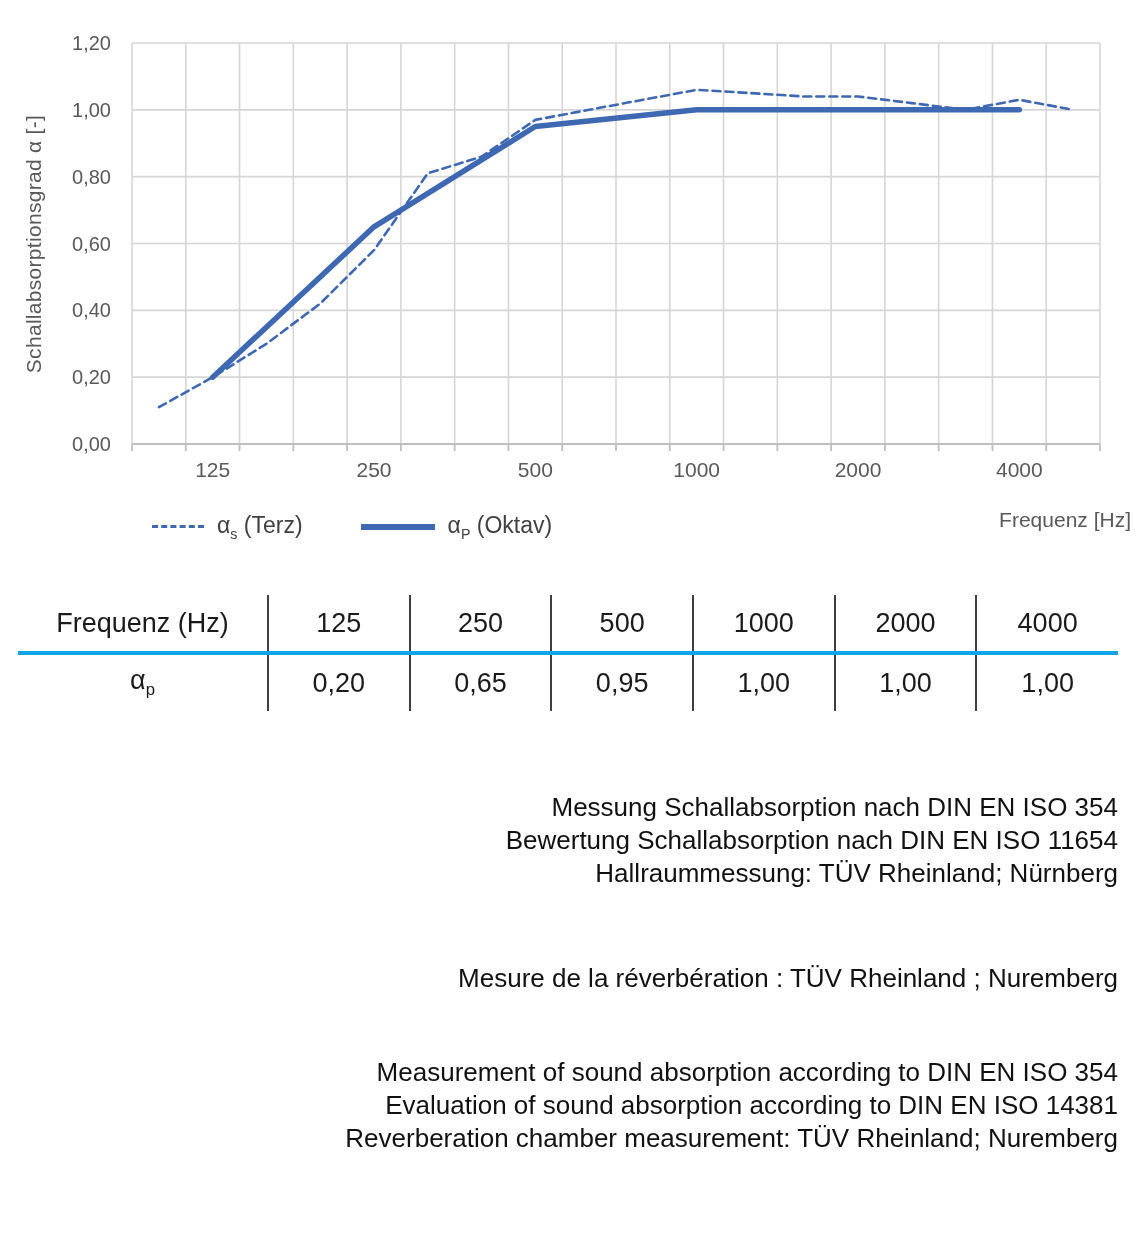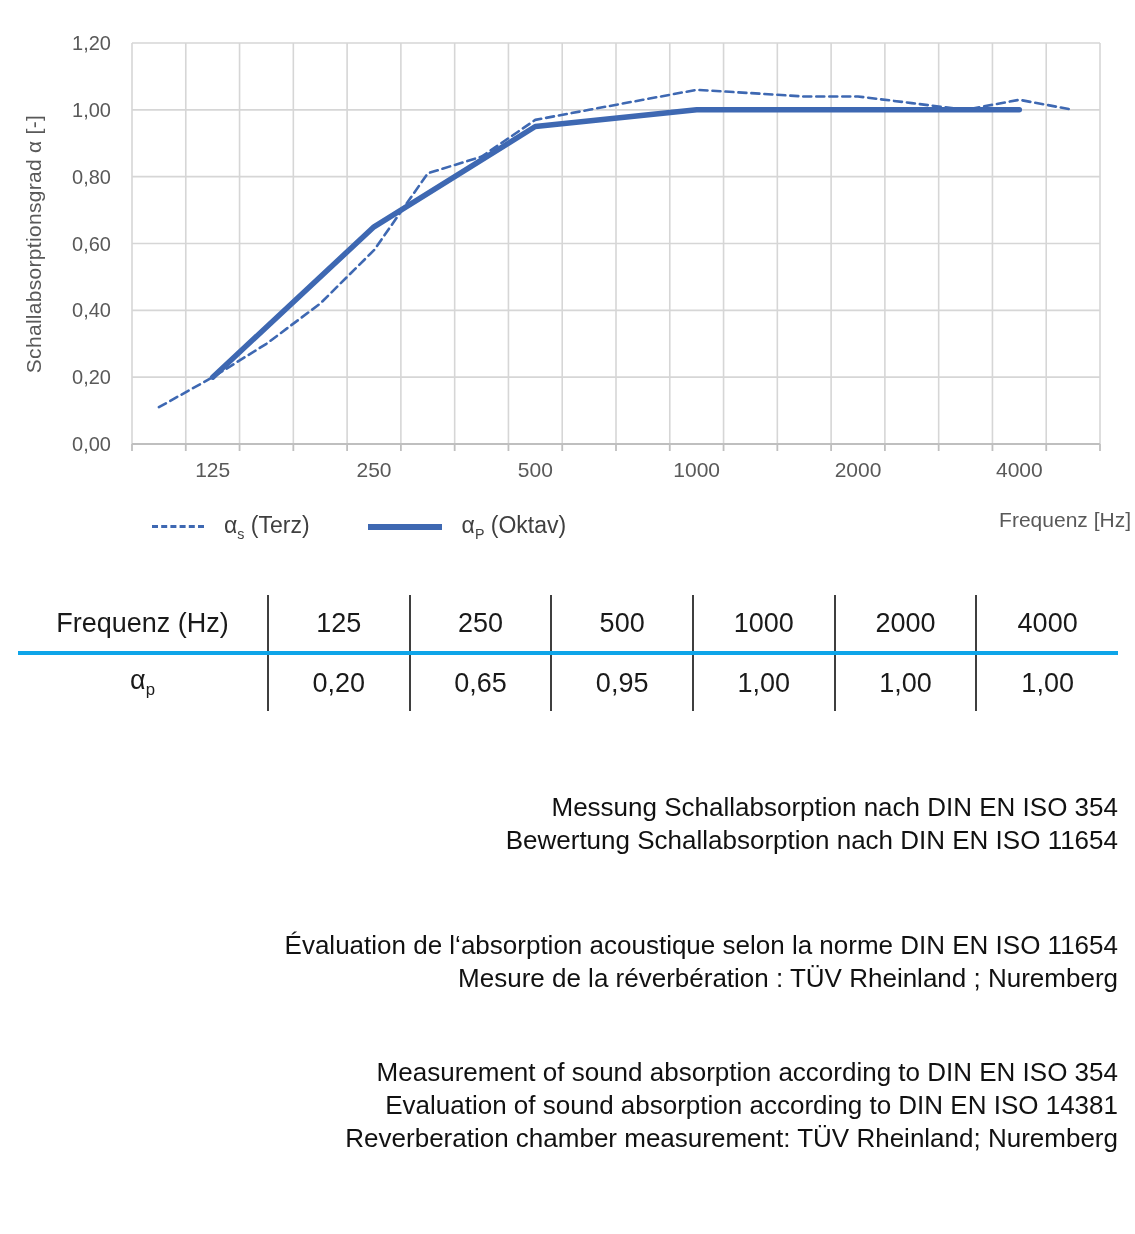--- a/index.html
+++ b/index.html
@@ -7,21 +7,21 @@
 
   
   .chart-wrap{position:relative;width:1135px;height:560px;}
   .chart-wrap svg{position:absolute;top:0;left:0;}
   .y-axis-title{
     position:absolute;left:34px;top:244px;
     transform:translate(-50%,-50%) rotate(-90deg);
     white-space:nowrap;font-size:21px;color:#595959;letter-spacing:.3px;
   }
   .legend{position:absolute;left:152px;top:512px;display:flex;align-items:center;gap:58px;}
-  .legend-item{display:flex;align-items:center;gap:20px;font-size:23px;color:#404040;}
+  .legend-item{display:flex;align-items:center;gap:13px;font-size:23px;color:#404040;}
   .swatch{display:inline-block;height:0;}
   .swatch-dashed{width:52px;border-top:3px dashed #3e68b2;}
   .swatch-solid{width:74px;border-top:6px solid #3e68b2;}
   .legend-item sub, .alpha-sub{font-size:0.62em;}
   .x-axis-title{position:absolute;right:4px;top:508px;font-size:21px;color:#595959;}
 
   
   .freq-table{
     margin:35px 0 0 18px;border-collapse:collapse;table-layout:fixed;width:1100px;
     font-size:27px;color:#1a1a1a;text-align:center;
@@ -155,24 +155,24 @@
       <td>1,00</td>
       <td>1,00</td>
       <td>1,00</td>
     </tr>
   </tbody>
 </table>
 
 <div class="notes notes-de">
   <div>Messung Schallabsorption nach DIN EN ISO 354</div>
   <div>Bewertung Schallabsorption nach DIN EN ISO 11654</div>
+  <div>Hallraummessung: TÜV Rheinland; Nürnberg</div>
 </div>
 
 <div class="notes notes-fr">
-  <div>Évaluation de l‘absorption acoustique selon la norme DIN EN ISO 11654</div>
   <div>Mesure de la réverbération : TÜV Rheinland ; Nuremberg</div>
 </div>
 
 <div class="notes notes-en">
   <div>Measurement of sound absorption according to DIN EN ISO 354</div>
   <div>Evaluation of sound absorption according to DIN EN ISO 14381</div>
   <div>Reverberation chamber measurement: TÜV Rheinland; Nuremberg</div>
 </div>
 
 </body></html>

